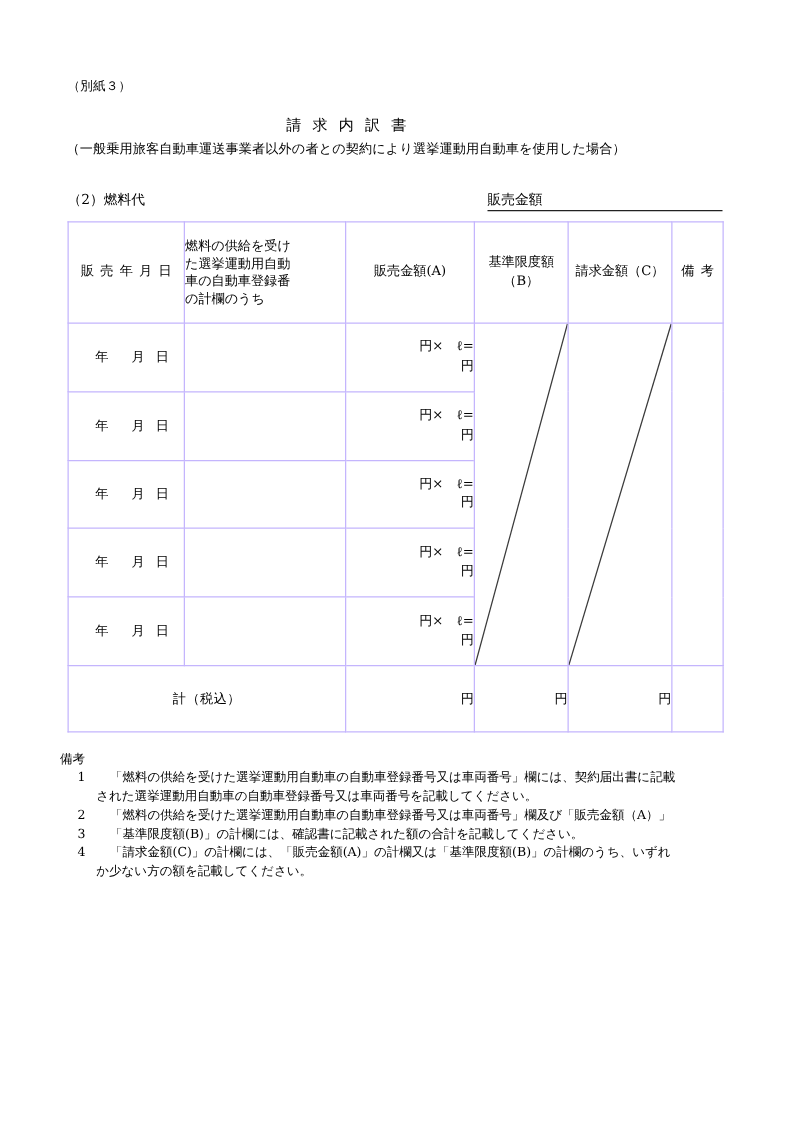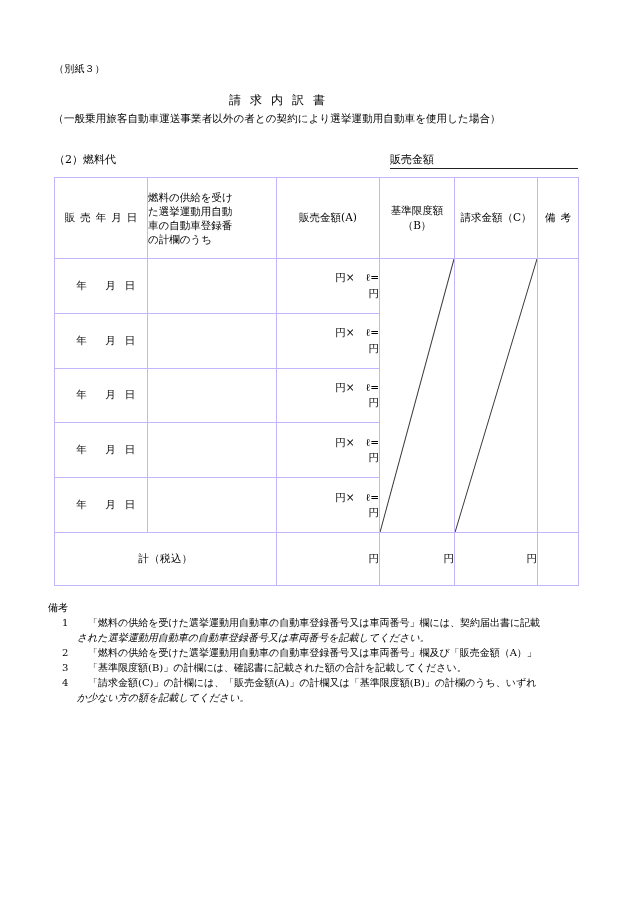--- a/index.html
+++ b/index.html
@@ -190,21 +190,20 @@
     width: 26px;
     text-align: left;
   }
   .note-text {
     flex: 1 1 auto;
     text-indent: 0;
   }
   .note-text .cont {
     display: block;
     margin-left: -11px;
-    font-style: italic;
   }
 </style>
 </head>
 <body>
 
 <div class="page">
 
   <div class="attachment-no">（別紙３）</div>
 
   <div class="doc-title">請求内訳書</div>

